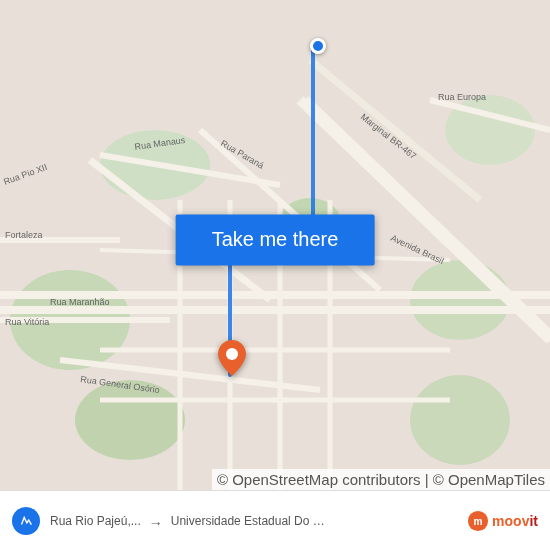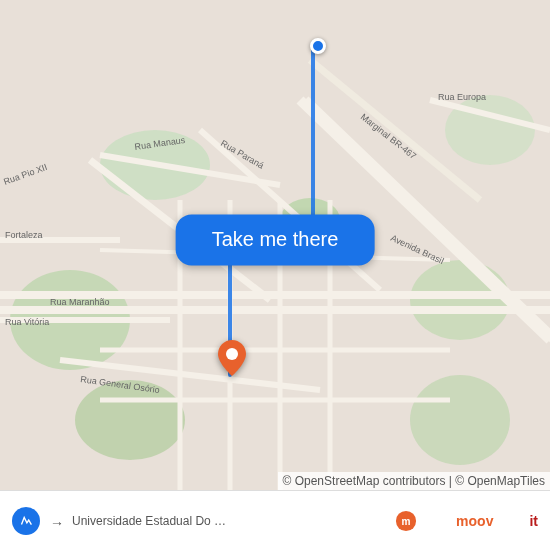--- a/index.html
+++ b/index.html
@@ -21,21 +21,21 @@
 
     
     #take-me-there-btn {
       position: absolute;
       top: 50%;
       left: 50%;
       transform: translate(-50%, -60%);
       background: #1a73e8;
       color: white;
       border: none;
-      border-radius: 16px;
+      border-radius: 2px;
       padding: 14px 36px;
       font-size: 20px;
       font-weight: 500;
       cursor: pointer;
       white-space: nowrap;
       box-shadow: 0 2px 8px rgba(0,0,0,0.3);
       z-index: 10;
     }
 
     
@@ -65,21 +65,21 @@
       height: 36px;
       filter: drop-shadow(0 2px 3px rgba(0,0,0,0.4));
     }
 
     
     #attribution {
       position: absolute;
       bottom: 0;
       right: 0;
       background: rgba(255,255,255,0.8);
-      font-size: 12px;
+      font-size: 15px;
       color: #555;
       padding: 2px 5px;
       z-index: 10;
       margin-left: 29px;
     }
 
     
     #bottom-bar {
       width: 550px;
       height: 60px;
@@ -155,21 +155,20 @@
     }
 
     #moovit-text {
       font-size: 14px;
       font-weight: bold;
       color: #1a1a1a;
     }
 
     #moovit-text span {
       color: #e8612c;
-      margin-left: 36px;
     }
   </style>
 </head>
 <body>
 
 <div id="map-container">
   
   <svg id="map-svg" viewBox="0 0 550 490" xmlns="http://www.w3.org/2000/svg">
 
     <rect width="550" height="490" fill="#e8e0d8"></rect>
@@ -250,20 +249,21 @@
 <div id="bottom-bar">
 
   <div id="osm-logo">
     <svg viewBox="0 0 20 20" xmlns="http://www.w3.org/2000/svg" fill="white">
       <circle cx="10" cy="10" r="9" fill="#1a73e8"></circle>
       <path d="M5 14 L8 6 L11 12 L13 9 L16 14" stroke="white" stroke-width="1.5" fill="none"></path>
     </svg>
   </div>
 
   <div id="route-info">
+    <span id="origin-text">Rua Rio Pajeú,...</span>
     <span id="arrow-icon">→</span>
     <span id="dest-text">Universidade Estadual Do Oeste D...</span>
   </div>
 
   <div id="moovit-logo">
     <svg id="moovit-logo-icon" viewBox="0 0 24 24" xmlns="http://www.w3.org/2000/svg">
       <circle cx="12" cy="12" r="11" fill="#e8612c"></circle>
       <text x="12" y="16" text-anchor="middle" font-size="11" fill="white" font-weight="bold" font-family="Arial">m</text>
     </svg>
     <span id="moovit-text">

